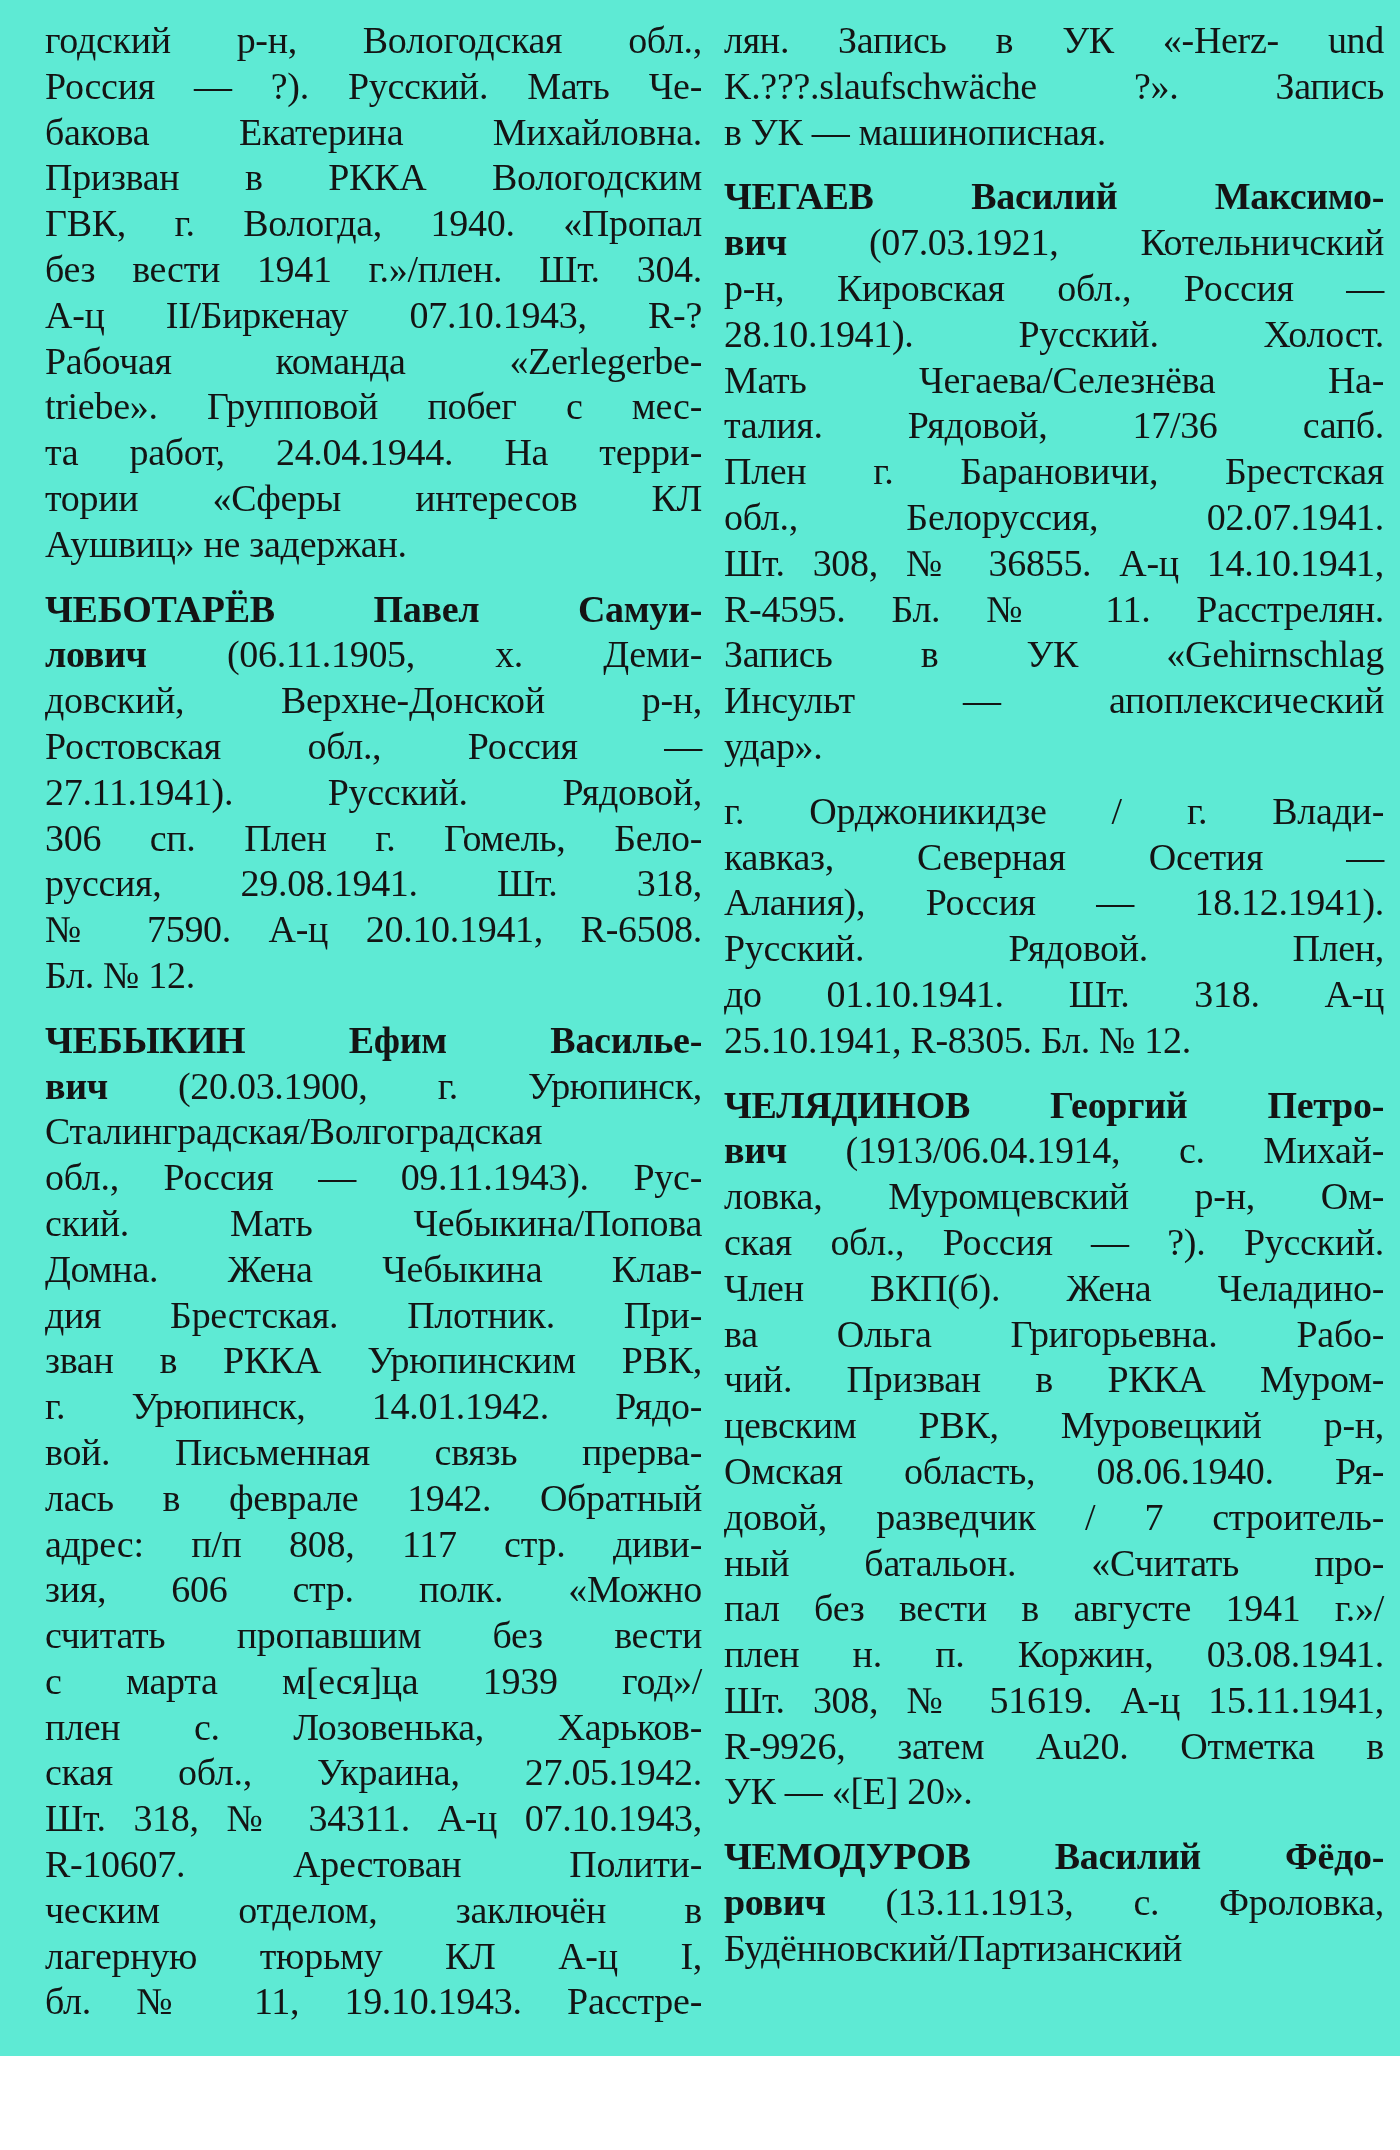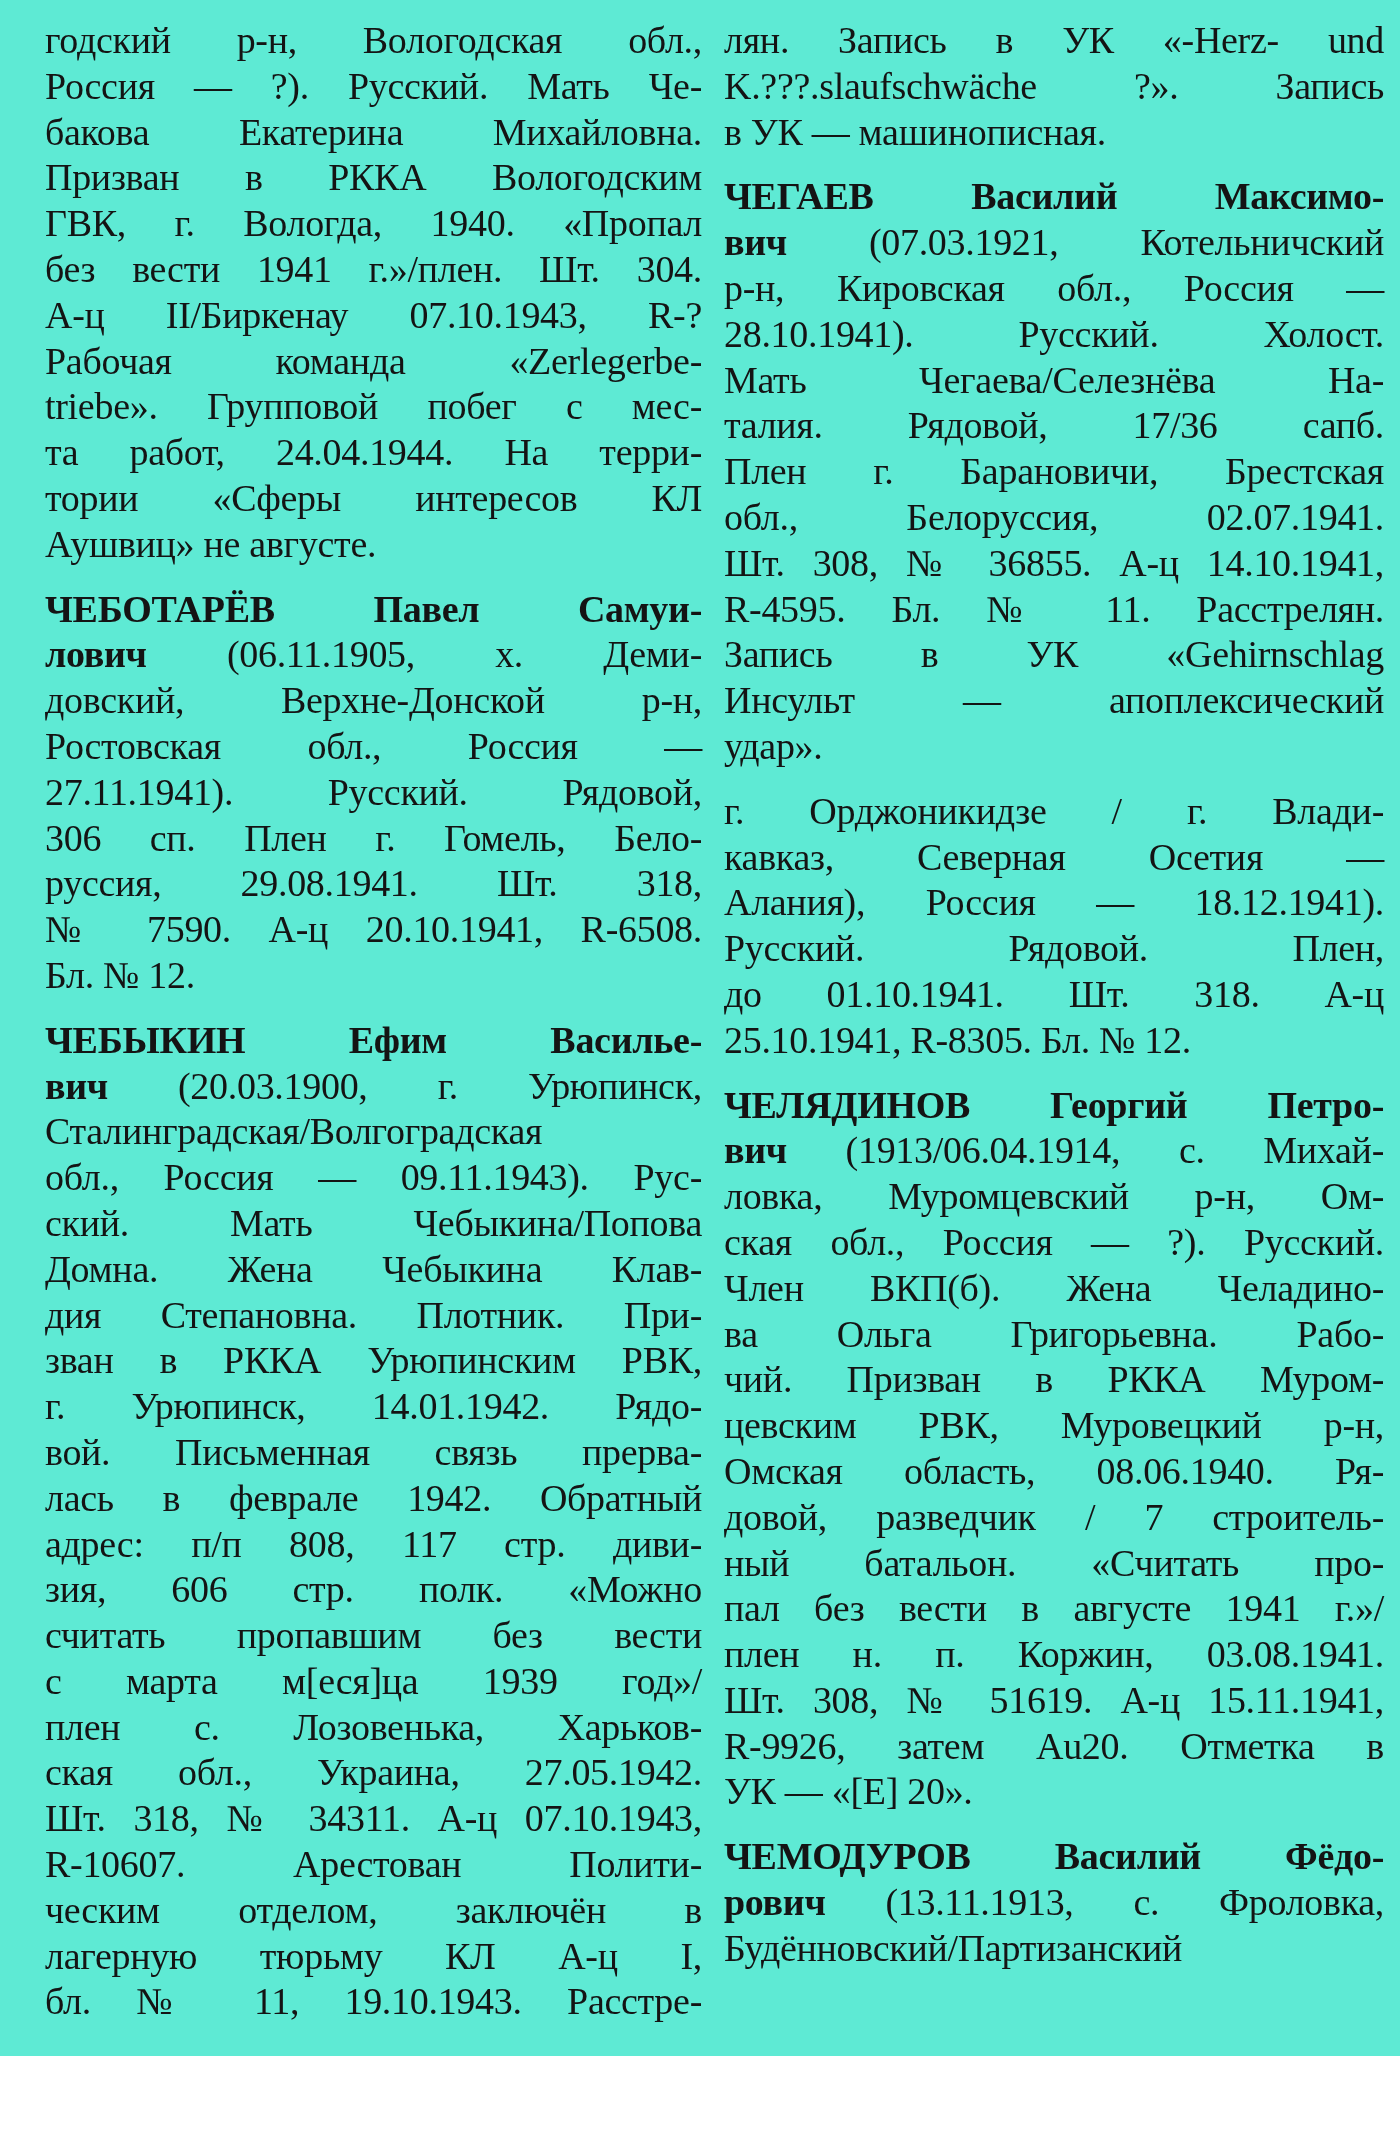--- a/index.html
+++ b/index.html
@@ -62,41 +62,41 @@
           <div class="line"><span>Россия — ?). Русский. Мать Че-</span></div>
           <div class="line"><span>бакова Екатерина Михайловна.</span></div>
           <div class="line"><span>Призван в РККА Вологодским</span></div>
           <div class="line"><span>ГВК, г. Вологда, 1940. «Пропал</span></div>
           <div class="line"><span>без вести 1941 г.»/плен. Шт. 304.</span></div>
           <div class="line"><span>А-ц II/Биркенау 07.10.1943, R-?</span></div>
           <div class="line"><span>Рабочая команда «Zerlegerbe-</span></div>
           <div class="line"><span>triebe». Групповой побег с мес-</span></div>
           <div class="line"><span>та работ, 24.04.1944. На терри-</span></div>
           <div class="line"><span>тории «Сферы интересов КЛ</span></div>
-          <div class="line end"><span>Аушвиц» не августе.</span></div>
+          <div class="line end"><span>Аушвиц» не задержан.</span></div>
         </div>
         <div class="para entry">
           <div class="line"><span class="b">ЧЕБОТАРЁВ Павел Самуи-</span></div>
           <div class="line"><span class="b">лович</span><span> (06.11.1905, х. Деми-</span></div>
           <div class="line"><span>довский, Верхне-Донской р-н,</span></div>
           <div class="line"><span>Ростовская обл., Россия —</span></div>
           <div class="line"><span>27.11.1941). Русский. Рядовой,</span></div>
           <div class="line"><span>306 сп. Плен г. Гомель, Бело-</span></div>
           <div class="line"><span>руссия, 29.08.1941. Шт. 318,</span></div>
           <div class="line"><span>№ 7590. А-ц 20.10.1941, R-6508.</span></div>
           <div class="line end"><span>Бл. № 12.</span></div>
         </div>
         <div class="para entry">
           <div class="line"><span class="b">ЧЕБЫКИН Ефим Василье-</span></div>
           <div class="line"><span class="b">вич</span><span> (20.03.1900, г. Урюпинск,</span></div>
           <div class="line"><span>Сталинградская/Волгоградская</span></div>
           <div class="line"><span>обл., Россия — 09.11.1943). Рус-</span></div>
           <div class="line"><span>ский. Мать Чебыкина/Попова</span></div>
           <div class="line"><span>Домна. Жена Чебыкина Клав-</span></div>
-          <div class="line"><span>дия Степановна. Плотник. При-</span></div>
+          <div class="line"><span>дия Брестская. Плотник. При-</span></div>
           <div class="line"><span>зван в РККА Урюпинским РВК,</span></div>
           <div class="line"><span>г. Урюпинск, 14.01.1942. Рядо-</span></div>
           <div class="line"><span>вой. Письменная связь прерва-</span></div>
           <div class="line"><span>лась в феврале 1942. Обратный</span></div>
           <div class="line"><span>адрес: п/п 808, 117 стр. диви-</span></div>
           <div class="line"><span>зия, 606 стр. полк. «Можно</span></div>
           <div class="line"><span>считать пропавшим без вести</span></div>
           <div class="line"><span>с марта м[еся]ца 1939 год»/</span></div>
           <div class="line"><span>плен с. Лозовенька, Харьков-</span></div>
           <div class="line"><span>ская обл., Украина, 27.05.1942.</span></div>

